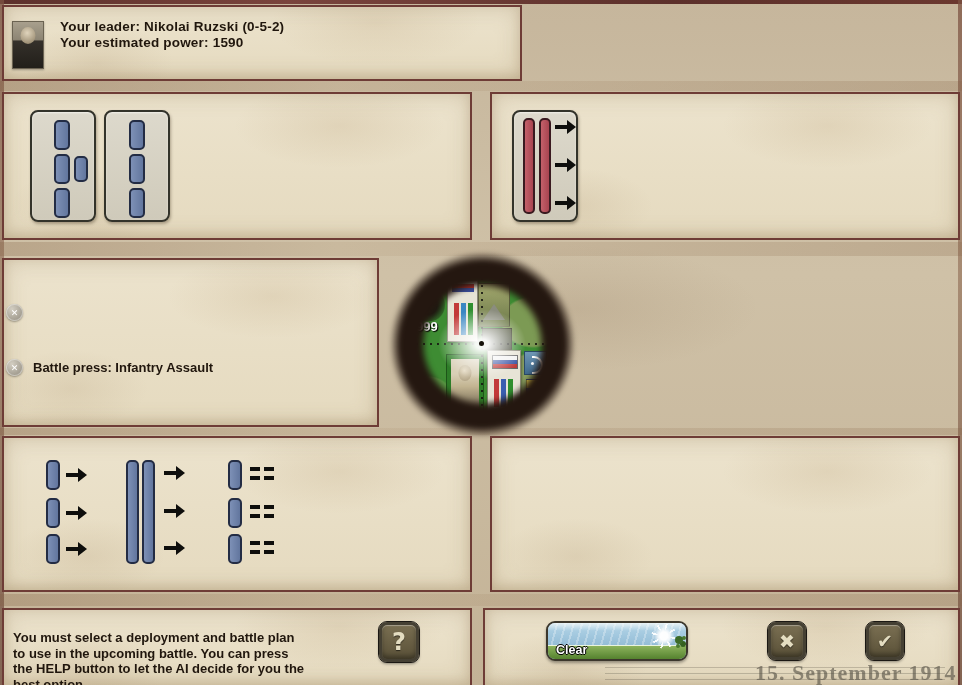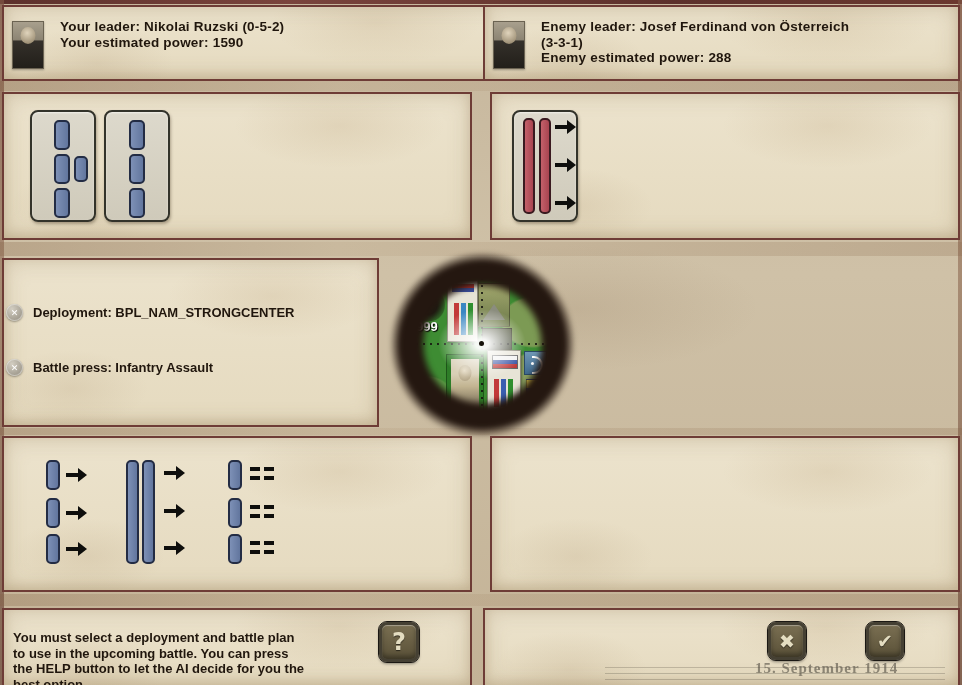--- a/index.html
+++ b/index.html
@@ -109,46 +109,40 @@
   .sun::before{content:'';position:absolute;inset:0;border-radius:50%;
     background:repeating-conic-gradient(from 8deg, rgba(255,255,255,.9) 0deg 10deg, transparent 10deg 45deg);
     -webkit-mask:radial-gradient(circle, transparent 0 6px, #000 7px 12px, transparent 13px);
     mask:radial-gradient(circle, transparent 0 6px, #000 7px 12px, transparent 13px);}
   .gear{position:absolute;right:3px;top:13px;width:8px;height:8px;border-radius:50%;background:#3c6b28;
     box-shadow:4px 4px 0 -1px #35611f, -1px 6px 0 -2px #48792e, 5px -2px 0 -2px #48792e;}
   .clear-label{position:absolute;left:8px;bottom:2px;color:#fff;font-size:12.5px;font-weight:bold;
     text-shadow:-1px 0 #000,1px 0 #000,0 -1px #000,0 1px #000;}
   .date-lines{position:absolute;left:120px;top:57px;width:340px;height:14px;opacity:.28;
     background:repeating-linear-gradient(180deg, rgba(70,65,55,.9) 0 1px, transparent 1px 6px);}
-  .date-mark{position:absolute;left:270px;top:50px;font-family:"Liberation Serif",serif;font-size:15px;
+  .date-mark{position:absolute;left:270px;top:50px;font-family:"Liberation Serif",serif;font-size:22px;
     letter-spacing:1px;color:rgba(85,80,70,.62);font-weight:bold;text-align:center;}
 </style>
 </head>
 <body>
 
 <div class="screen">
   <div class="abs top-bar"></div>
   <div class="abs edge" style="left:0;"></div>
   <div class="abs edge" style="left:958px;"></div>
   <div class="abs h-streak" style="top:81px;height:10px;"></div>
   <div class="abs h-streak" style="top:242px;height:14px;"></div>
   <div class="abs h-streak" style="top:428px;height:7px;"></div>
   <div class="abs h-streak" style="top:594px;height:12px;"></div>
 
   <div class="panel" style="left:2px;top:5px;width:520px;height:76px;">
     <div class="portrait"></div>
     <div class="hdr-text preline">Your leader: Nikolai Ruzski (0-5-2)
 Your estimated power: 1590</div>
   </div>
-  <div class="panel" style="left:483px;top:5px;width:477px;height:76px;">
-    <div class="portrait"></div>
-    <div class="hdr-text preline">Enemy leader: Josef Ferdinand von Österreich
-(3-3-1)
-Enemy estimated power: 288</div>
-  </div>
 
   <div class="panel" style="left:2px;top:92px;width:470px;height:148px;">
     <div class="card" style="left:26px;top:16px;">
       <div class="vbar" style="left:22px;top:8px;width:16px;height:30px;"></div>
       <div class="vbar" style="left:22px;top:42px;width:16px;height:30px;"></div>
       <div class="vbar" style="left:42px;top:44px;width:14px;height:26px;"></div>
       <div class="vbar" style="left:22px;top:76px;width:16px;height:30px;"></div>
     </div>
     <div class="card" style="left:100px;top:16px;">
       <div class="vbar" style="left:23px;top:8px;width:16px;height:30px;"></div>
@@ -162,21 +156,20 @@
       <div class="rbar" style="left:25px;top:6px;width:12px;height:96px;"></div>
       <div class="arr" style="left:41px;top:8px;"></div>
       <div class="arr" style="left:41px;top:46px;"></div>
       <div class="arr" style="left:41px;top:84px;"></div>
     </div>
   </div>
 
   <div class="panel" style="left:2px;top:258px;width:377px;height:169px;">
     <div class="sel-row" style="left:2px;top:44px;">
       <div class="xchip">✕</div>
-      <div class="sel-text">Deployment: BPL_NAM_STRONGCENTER</div>
     </div>
     <div class="sel-row" style="left:2px;top:99px;">
       <div class="xchip">✕</div>
       <div class="sel-text">Battle press: Infantry Assault</div>
     </div>
   </div>
 
 
   <div class="scope">
     <div class="scope-view">
@@ -242,16 +235,24 @@
   <div class="panel" style="left:2px;top:608px;width:470px;height:80px;">
     <div class="help-text preline">You must select a deployment and battle plan
 to use in the upcoming battle. You can press
 the HELP button to let the AI decide for you the
 best option.</div>
     <button class="sq-btn" style="left:375px;top:12px;width:40px;height:40px;font-size:24px;">?</button>
   </div>
   <div class="panel" style="left:483px;top:608px;width:477px;height:80px;">
     <div class="date-lines"></div>
     <div class="date-mark">15. September 1914</div>
+    <button class="clear-btn" style="left:61px;top:11px;">
+      <span class="sky"></span>
+      <span class="haze"></span>
+      <span class="grass"></span>
+      <span class="sun"></span>
+      <span class="gear"></span>
+      <span class="clear-label">Clear</span>
+    </button>
     <button class="sq-btn" style="left:283px;top:12px;width:38px;height:38px;font-size:19px;">✖</button>
     <button class="sq-btn" style="left:381px;top:12px;width:38px;height:38px;font-size:19px;">✔</button>
   </div>
 </div>
 
 </body></html>

